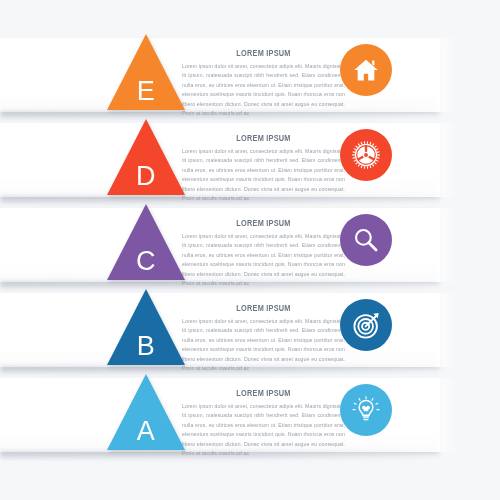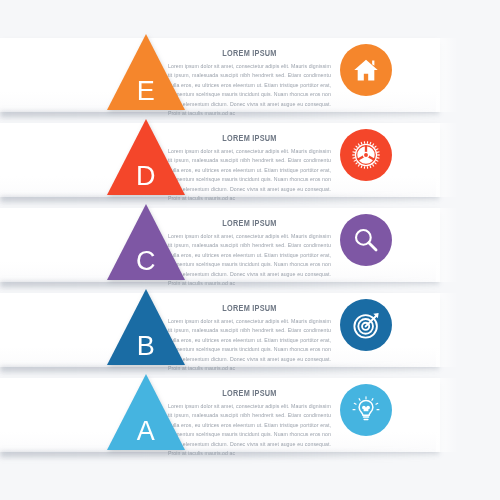--- a/index.html
+++ b/index.html
@@ -98,21 +98,21 @@
     font-size: 27px;
     font-weight: 400;
     letter-spacing: 0.5px;
     line-height: 1;
     z-index: 5;
   }
 
   
   .step-text {
     position: absolute;
-    left: 168px;
+    left: 182px;
     top: 10px;
     width: 163px;
   }
   .step-title {
     color: #6d7683;
     font-family: "Liberation Sans", sans-serif;
     font-size: 8.5px;
     font-weight: bold;
     letter-spacing: 0.3px;
     text-align: center;

